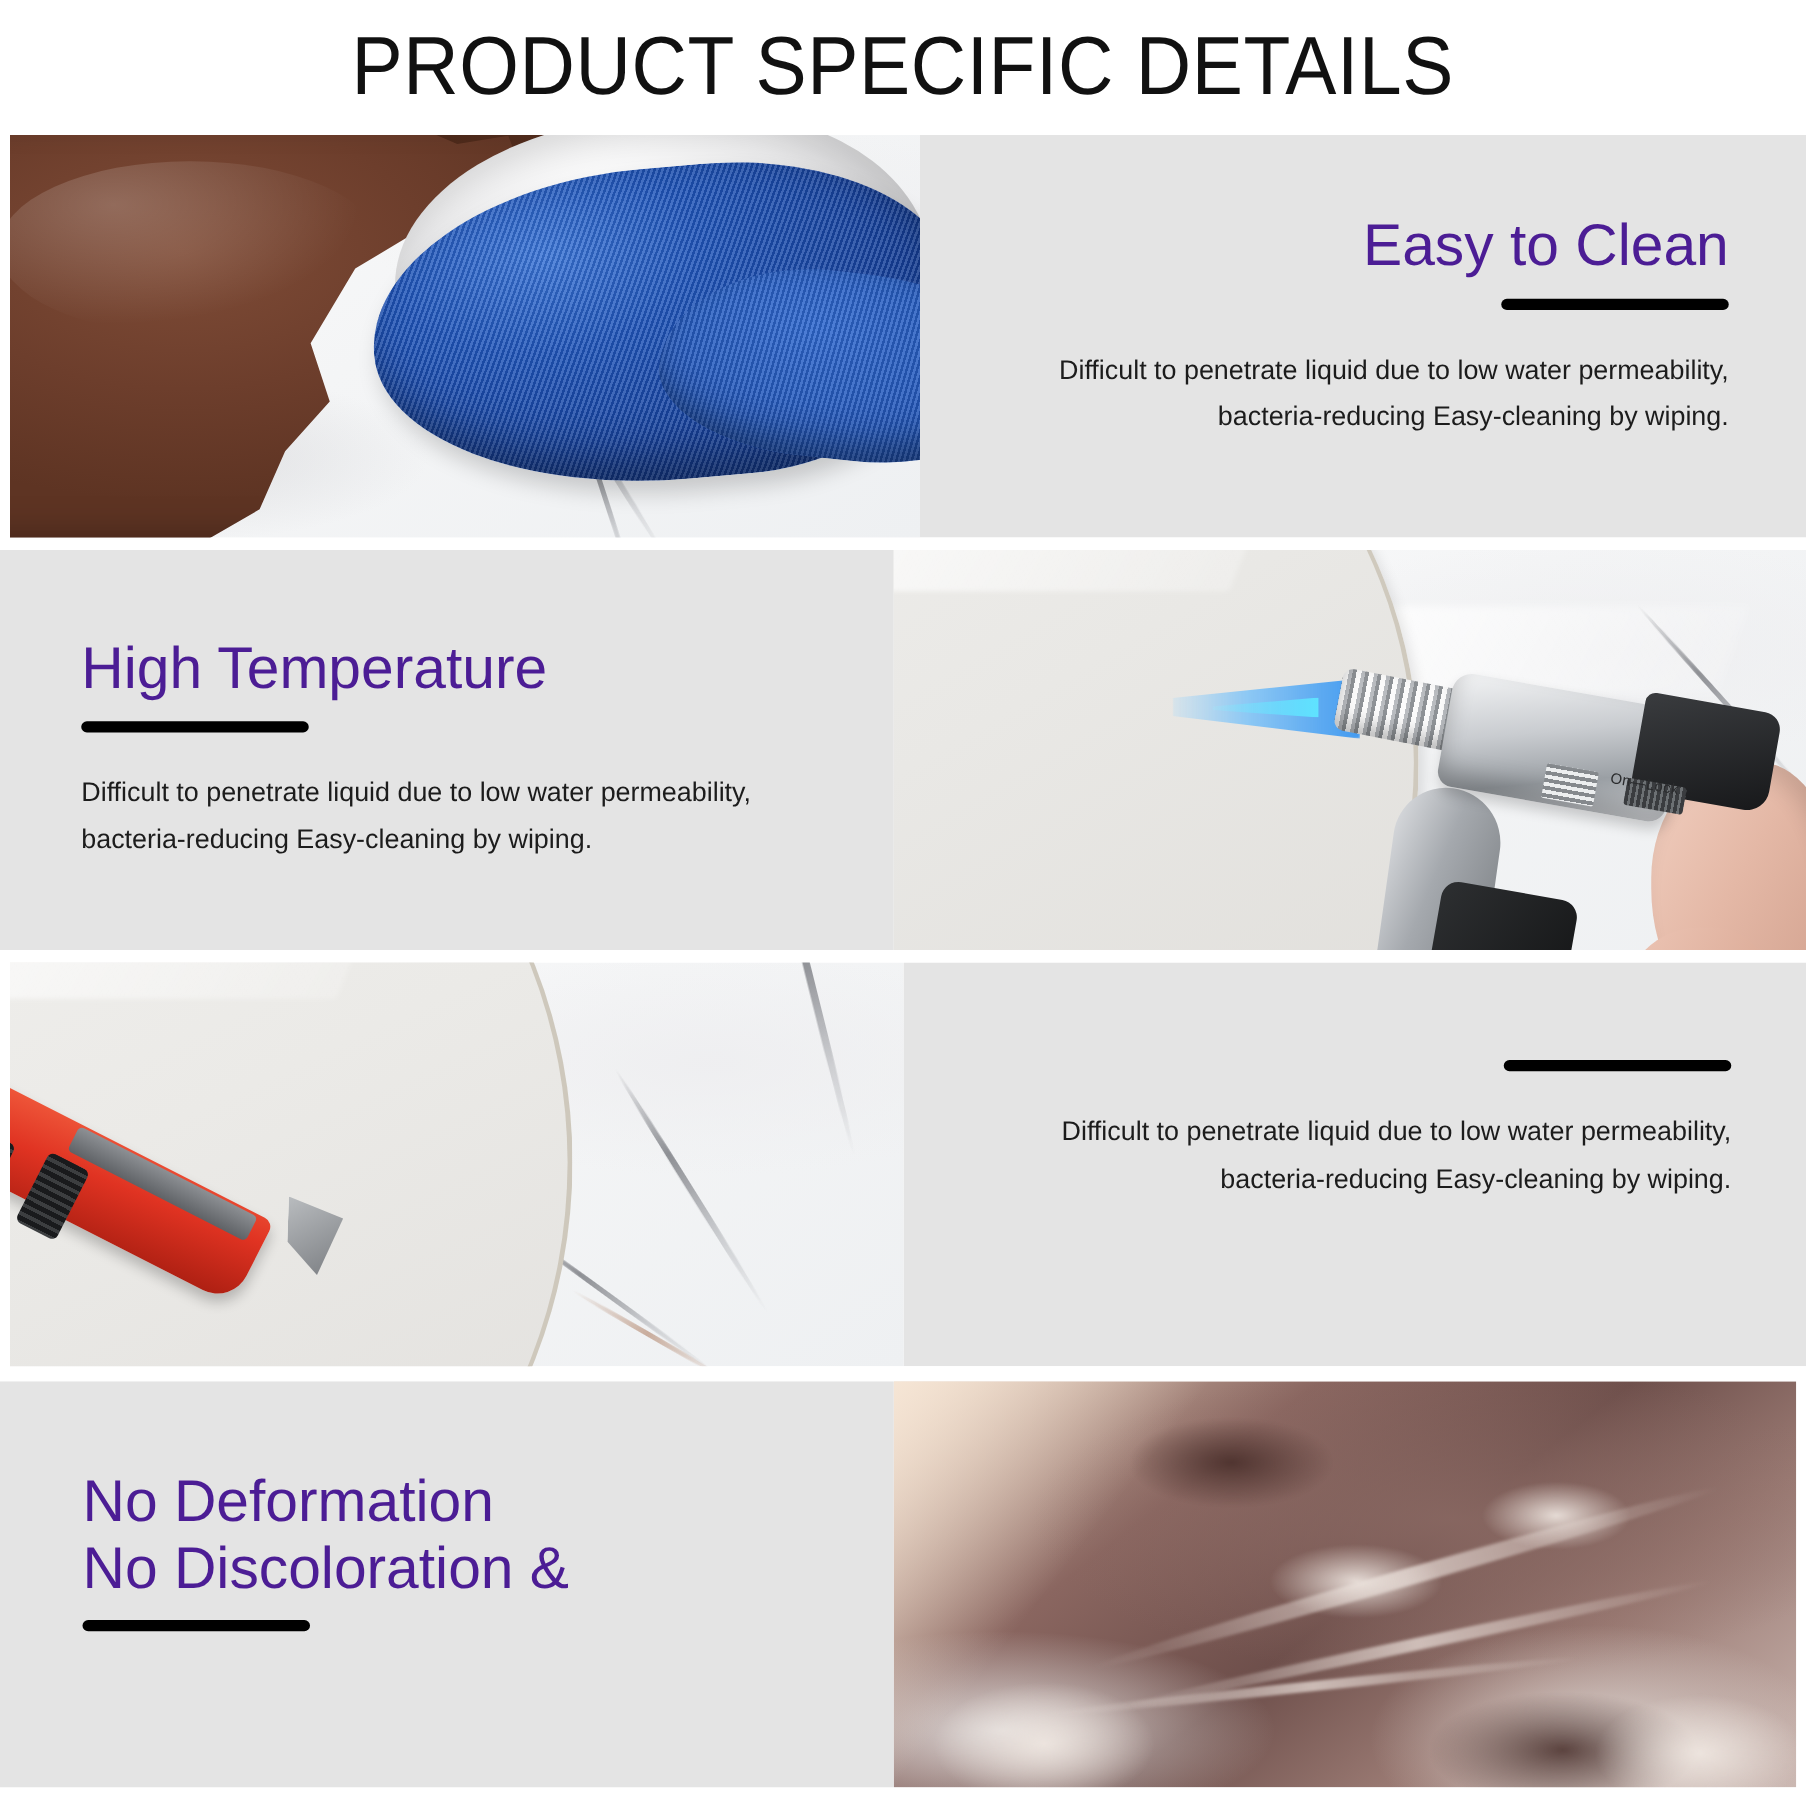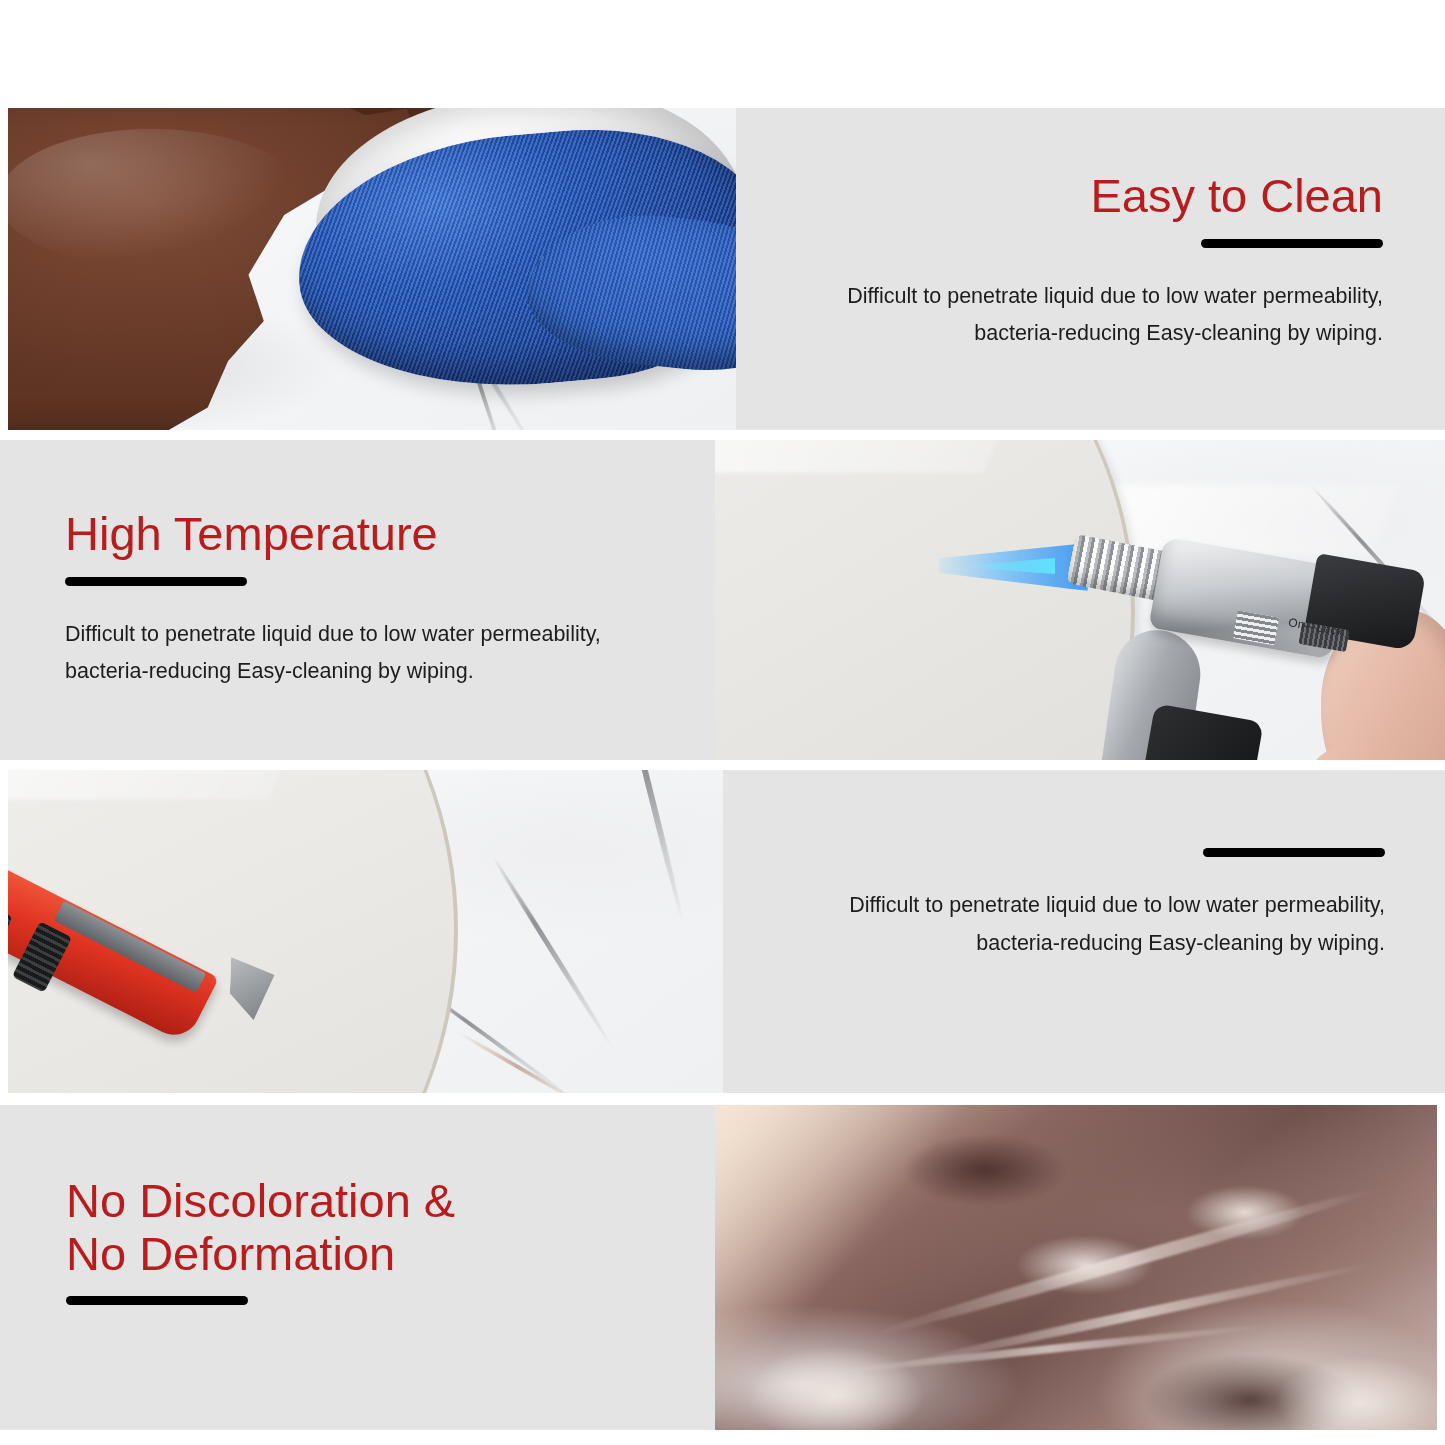--- a/index.html
+++ b/index.html
@@ -28,21 +28,21 @@
   .row2 { left: 0px;  top: 440px;  width: 1445px; height: 320px; }
   .row3 { left: 8px;  top: 770px;  width: 1437px; height: 323px; }
   .row4 { left: 0px;  top: 1105px; width: 1445px; height: 325px; }
 
   .pane { position: absolute; top: 0; height: 100%; overflow: hidden; }
   .pane.text { background: #e4e4e4; }
 
   
   .tbox { position: absolute; }
   .tbox .title {
-    font-size: 47px; font-weight: 400; color: #b91c1c; line-height: 1.12;
+    font-size: 47px; font-weight: 400; color: #4c1d95; line-height: 1.12;
     white-space: nowrap;
   }
   .tbox .title.wrap { white-space: normal; }
   .tbox .rule {
     height: 9px; width: 182px; background: #000; border-radius: 5px;
     margin-top: 16px;
   }
   .tbox .desc {
     font-size: 21.5px; color: #1c1c1c; line-height: 1.75; margin-top: 30px;
   }
@@ -258,20 +258,23 @@
   .stone-light {
     position:absolute; background: radial-gradient(ellipse at 50% 50%, rgba(240,232,226,.9), rgba(240,232,226,0) 70%);
     filter: blur(1px);
   }
 </style>
 </head>
 <body>
 
 <div class="page">
 
+  <div class="header">
+    <h1>PRODUCT SPECIFIC DETAILS</h1>
+  </div>
 
   <div class="row row1">
 
     <div class="pane" style="left:0; width:728px;">
       <div class="photo s1">
         <div class="marble"></div>
         <div class="vein" style="left:350px; top:240px; width:230px; height:5px; transform:rotate(58deg);"></div>
         <div class="vein" style="left:400px; top:285px; width:150px; height:4px; transform:rotate(72deg);"></div>
         <div class="choc-dark"></div>
         <div class="choc"></div>
@@ -362,22 +365,22 @@
         </div>
       </div>
     </div>
   </div>
 
   <div class="row row4">
 
     <div class="pane text" style="left:0; width:715px;">
       <div class="tbox left" style="left:66px; top:70px; width:620px;">
         <div class="title wrap">
+          <div>No Deformation</div>
           <div>No Discoloration &amp;</div>
-          <div>No Deformation</div>
         </div>
         <div class="rule"></div>
       </div>
     </div>
 
     <div class="pane" style="left:715px; width:722px;">
       <div class="photo">
         <div class="stone"></div>
         <div class="stone-band" style="left:150px; top:150px; width:520px; height:14px; transform:rotate(-16deg);"></div>
         <div class="stone-band" style="left:180px; top:205px; width:480px; height:10px; transform:rotate(-12deg);"></div>

